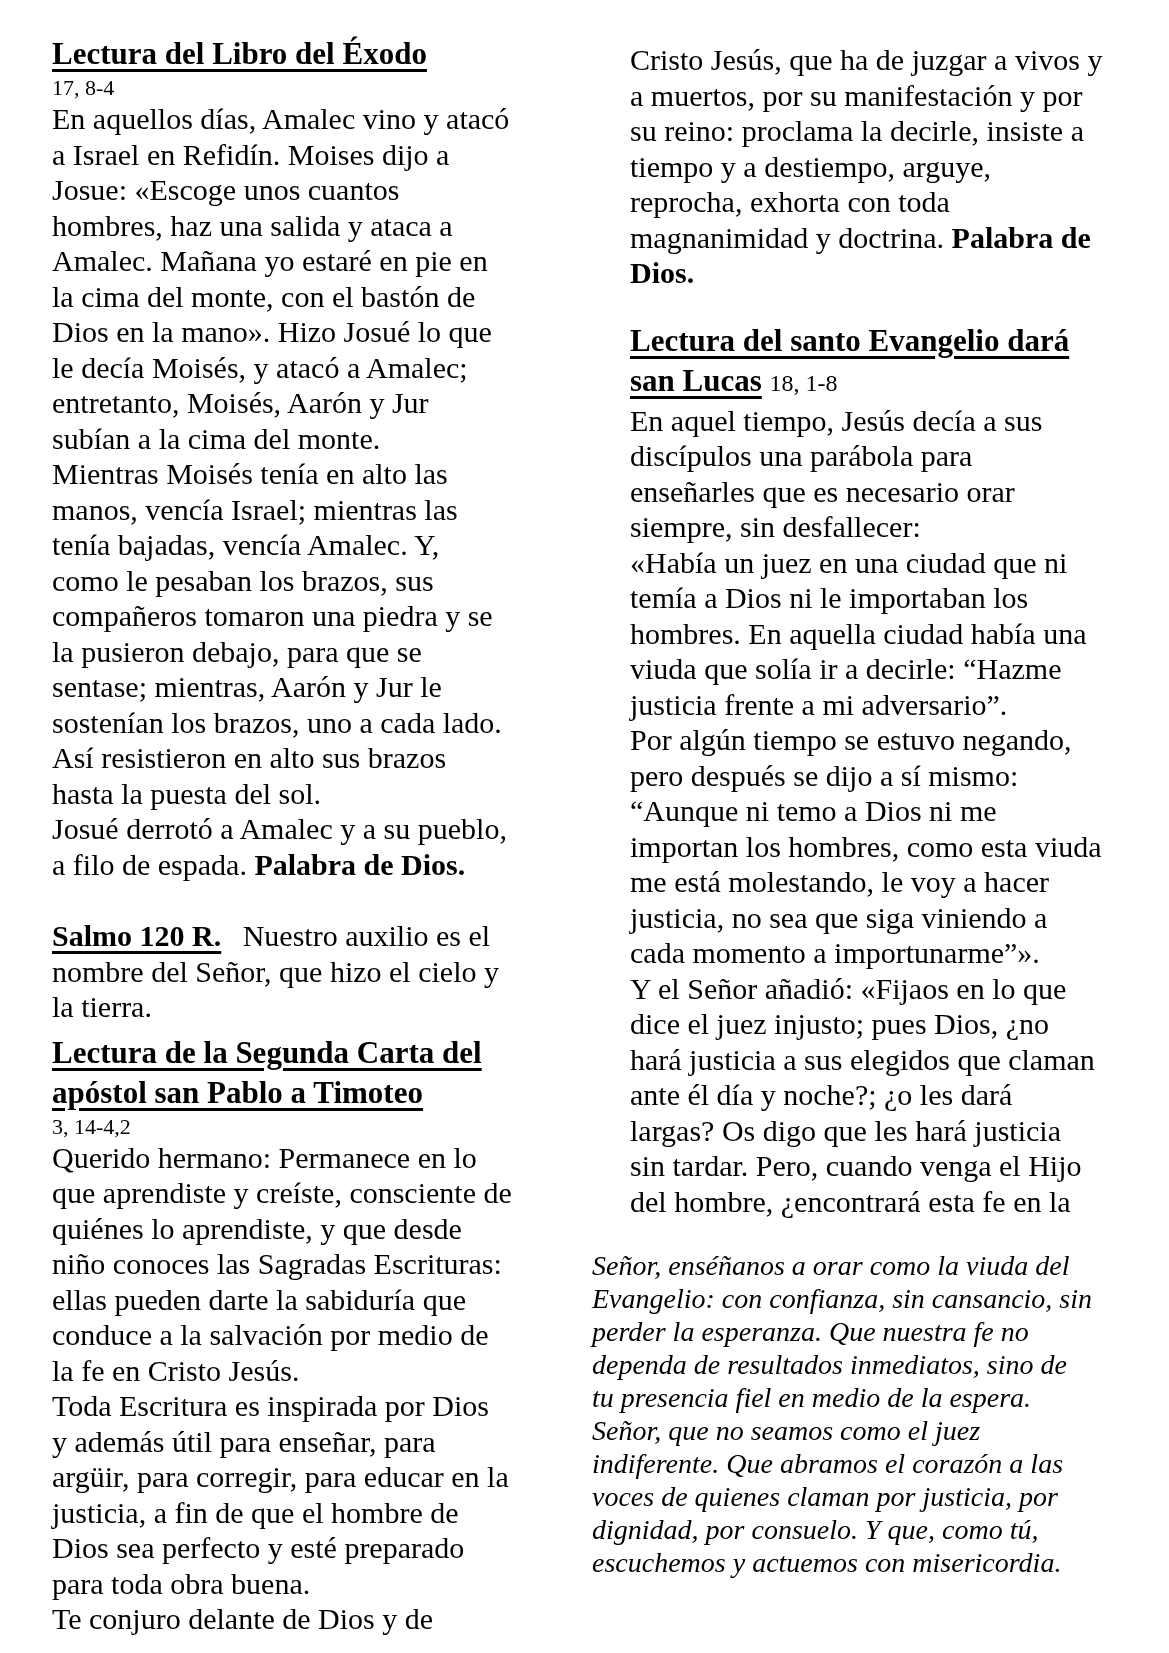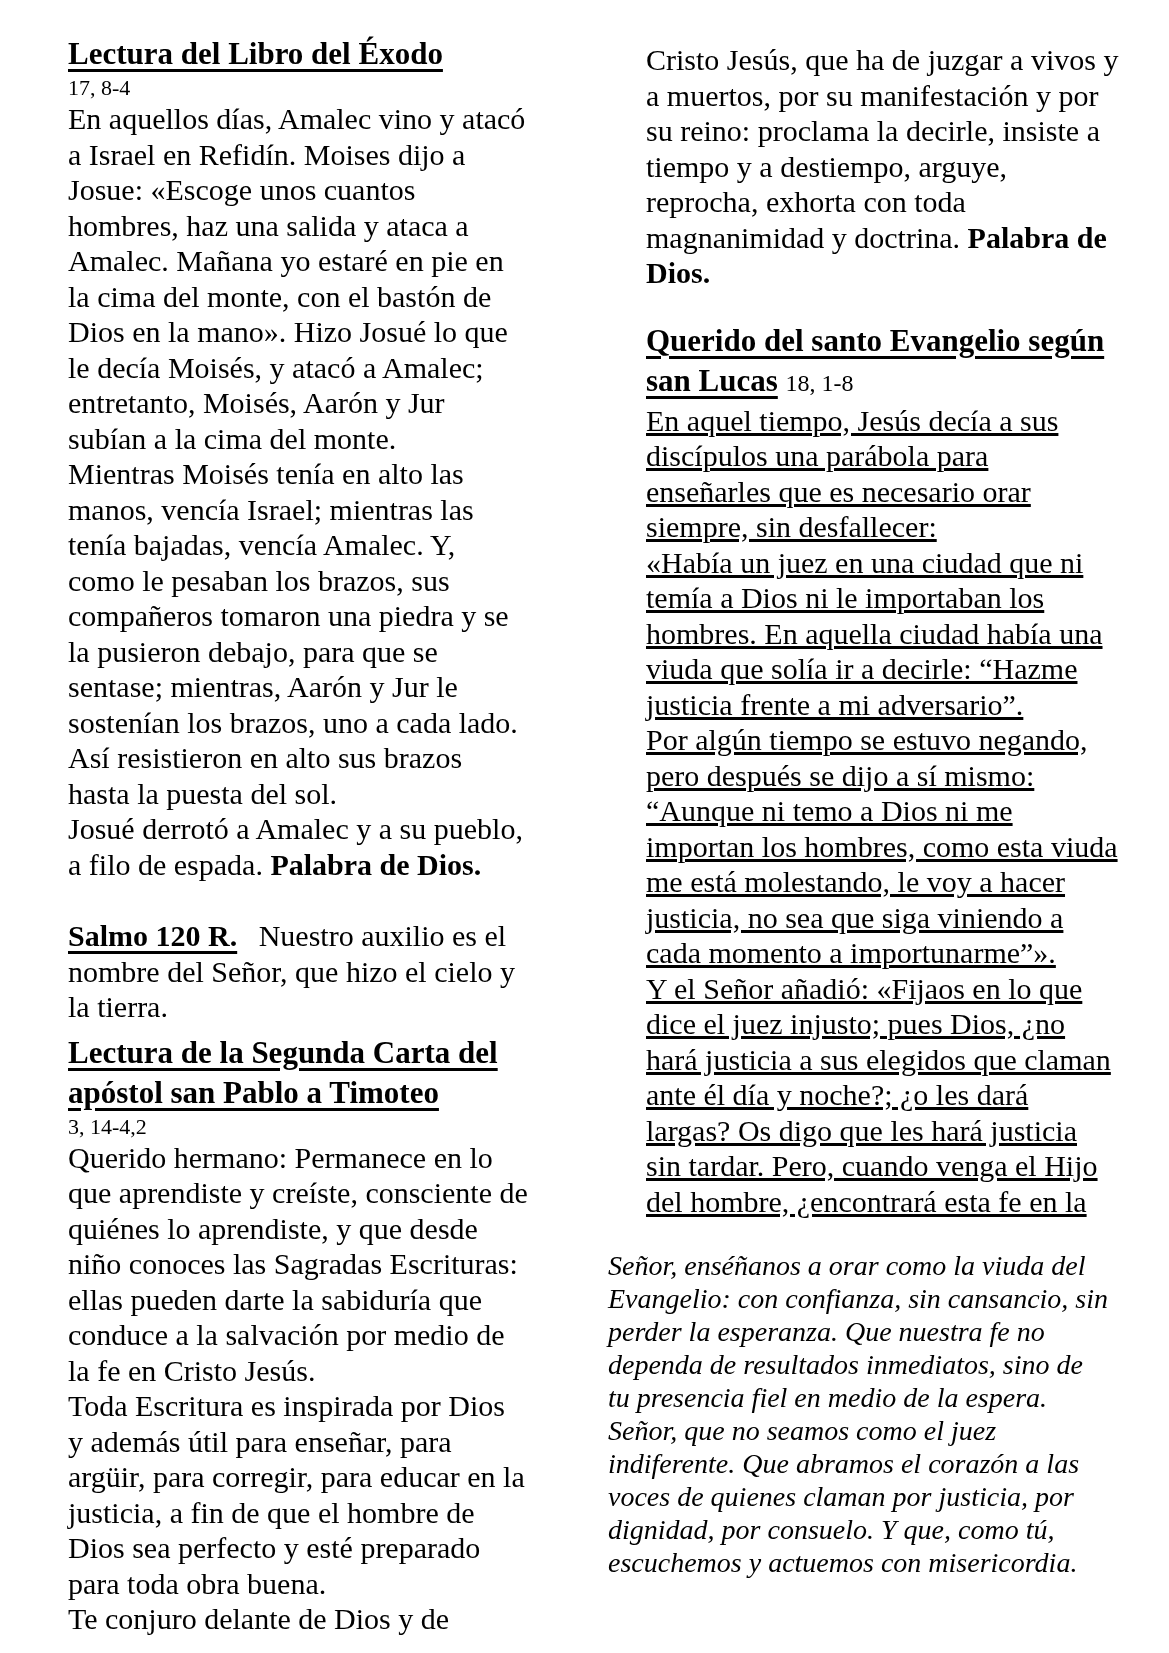--- a/index.html
+++ b/index.html
@@ -6,21 +6,21 @@
     margin: 0; padding: 0;
     width: 1169px; height: 1653px;
     background: #ffffff;
     color: #000000;
     font-family: "Liberation Serif", "DejaVu Serif", serif;
     overflow: hidden;
   }
   .page {
     box-sizing: border-box;
     width: 1169px; height: 1653px;
-    padding: 34px 30px 0 68px;
+    padding: 34px 30px 0 52px;
     display: flex;
     gap: 26px;
   }
   .col { flex: none; }
   .col-left  { width: 514px; }
   .col-right { width: 547px; padding-top: 8px; }
 
   h2.title {
     margin: 0;
     font-size: 31px;
@@ -47,21 +47,21 @@
     font-size: 30px;
     line-height: 35.5px;
     white-space: pre-line;
   }
   .bold { font-weight: bold; }
   .psalm-title { padding-right: 14px; }
 
   .section-psalm   { margin-top: 36px; }
   .section-timothy { margin-top: 8px; }
   .section-gospel  { margin-top: 30px; }
-  .gospel-body     { margin-top: 14px; text-decoration: underline; }
+  .gospel-body     { margin-top: 14px; }
 
   .indented { margin-left: 38px; }
 
   .prayer {
     margin-top: 30px;
     margin-right: -12px;
     font-style: italic;
     font-size: 28px;
     line-height: 33px;
     white-space: pre-line;
@@ -134,21 +134,21 @@
     <section class="indented">
       <p class="body"><span>Cristo Jesús, que ha de juzgar a vivos y
 a muertos, por su manifestación y por
 su reino: proclama la decirle, insiste a
 tiempo y a destiempo, arguye,
 reprocha, exhorta con toda
 magnanimidad y doctrina.</span> <span class="bold">Palabra de Dios.</span></p>
     </section>
 
     <section class="section-gospel indented">
-      <h2 class="title"><span class="u">Querido del santo Evangelio según
+      <h2 class="title"><span class="u">Lectura del santo Evangelio dará
 san Lucas</span> <span class="ref-inline">18, 1-8</span></h2>
       <p class="body gospel-body">En aquel tiempo, Jesús decía a sus
 discípulos una parábola para
 enseñarles que es necesario orar
 siempre, sin desfallecer:
 «Había un juez en una ciudad que ni
 temía a Dios ni le importaban los
 hombres. En aquella ciudad había una
 viuda que solía ir a decirle: “Hazme
 justicia frente a mi adversario”.

